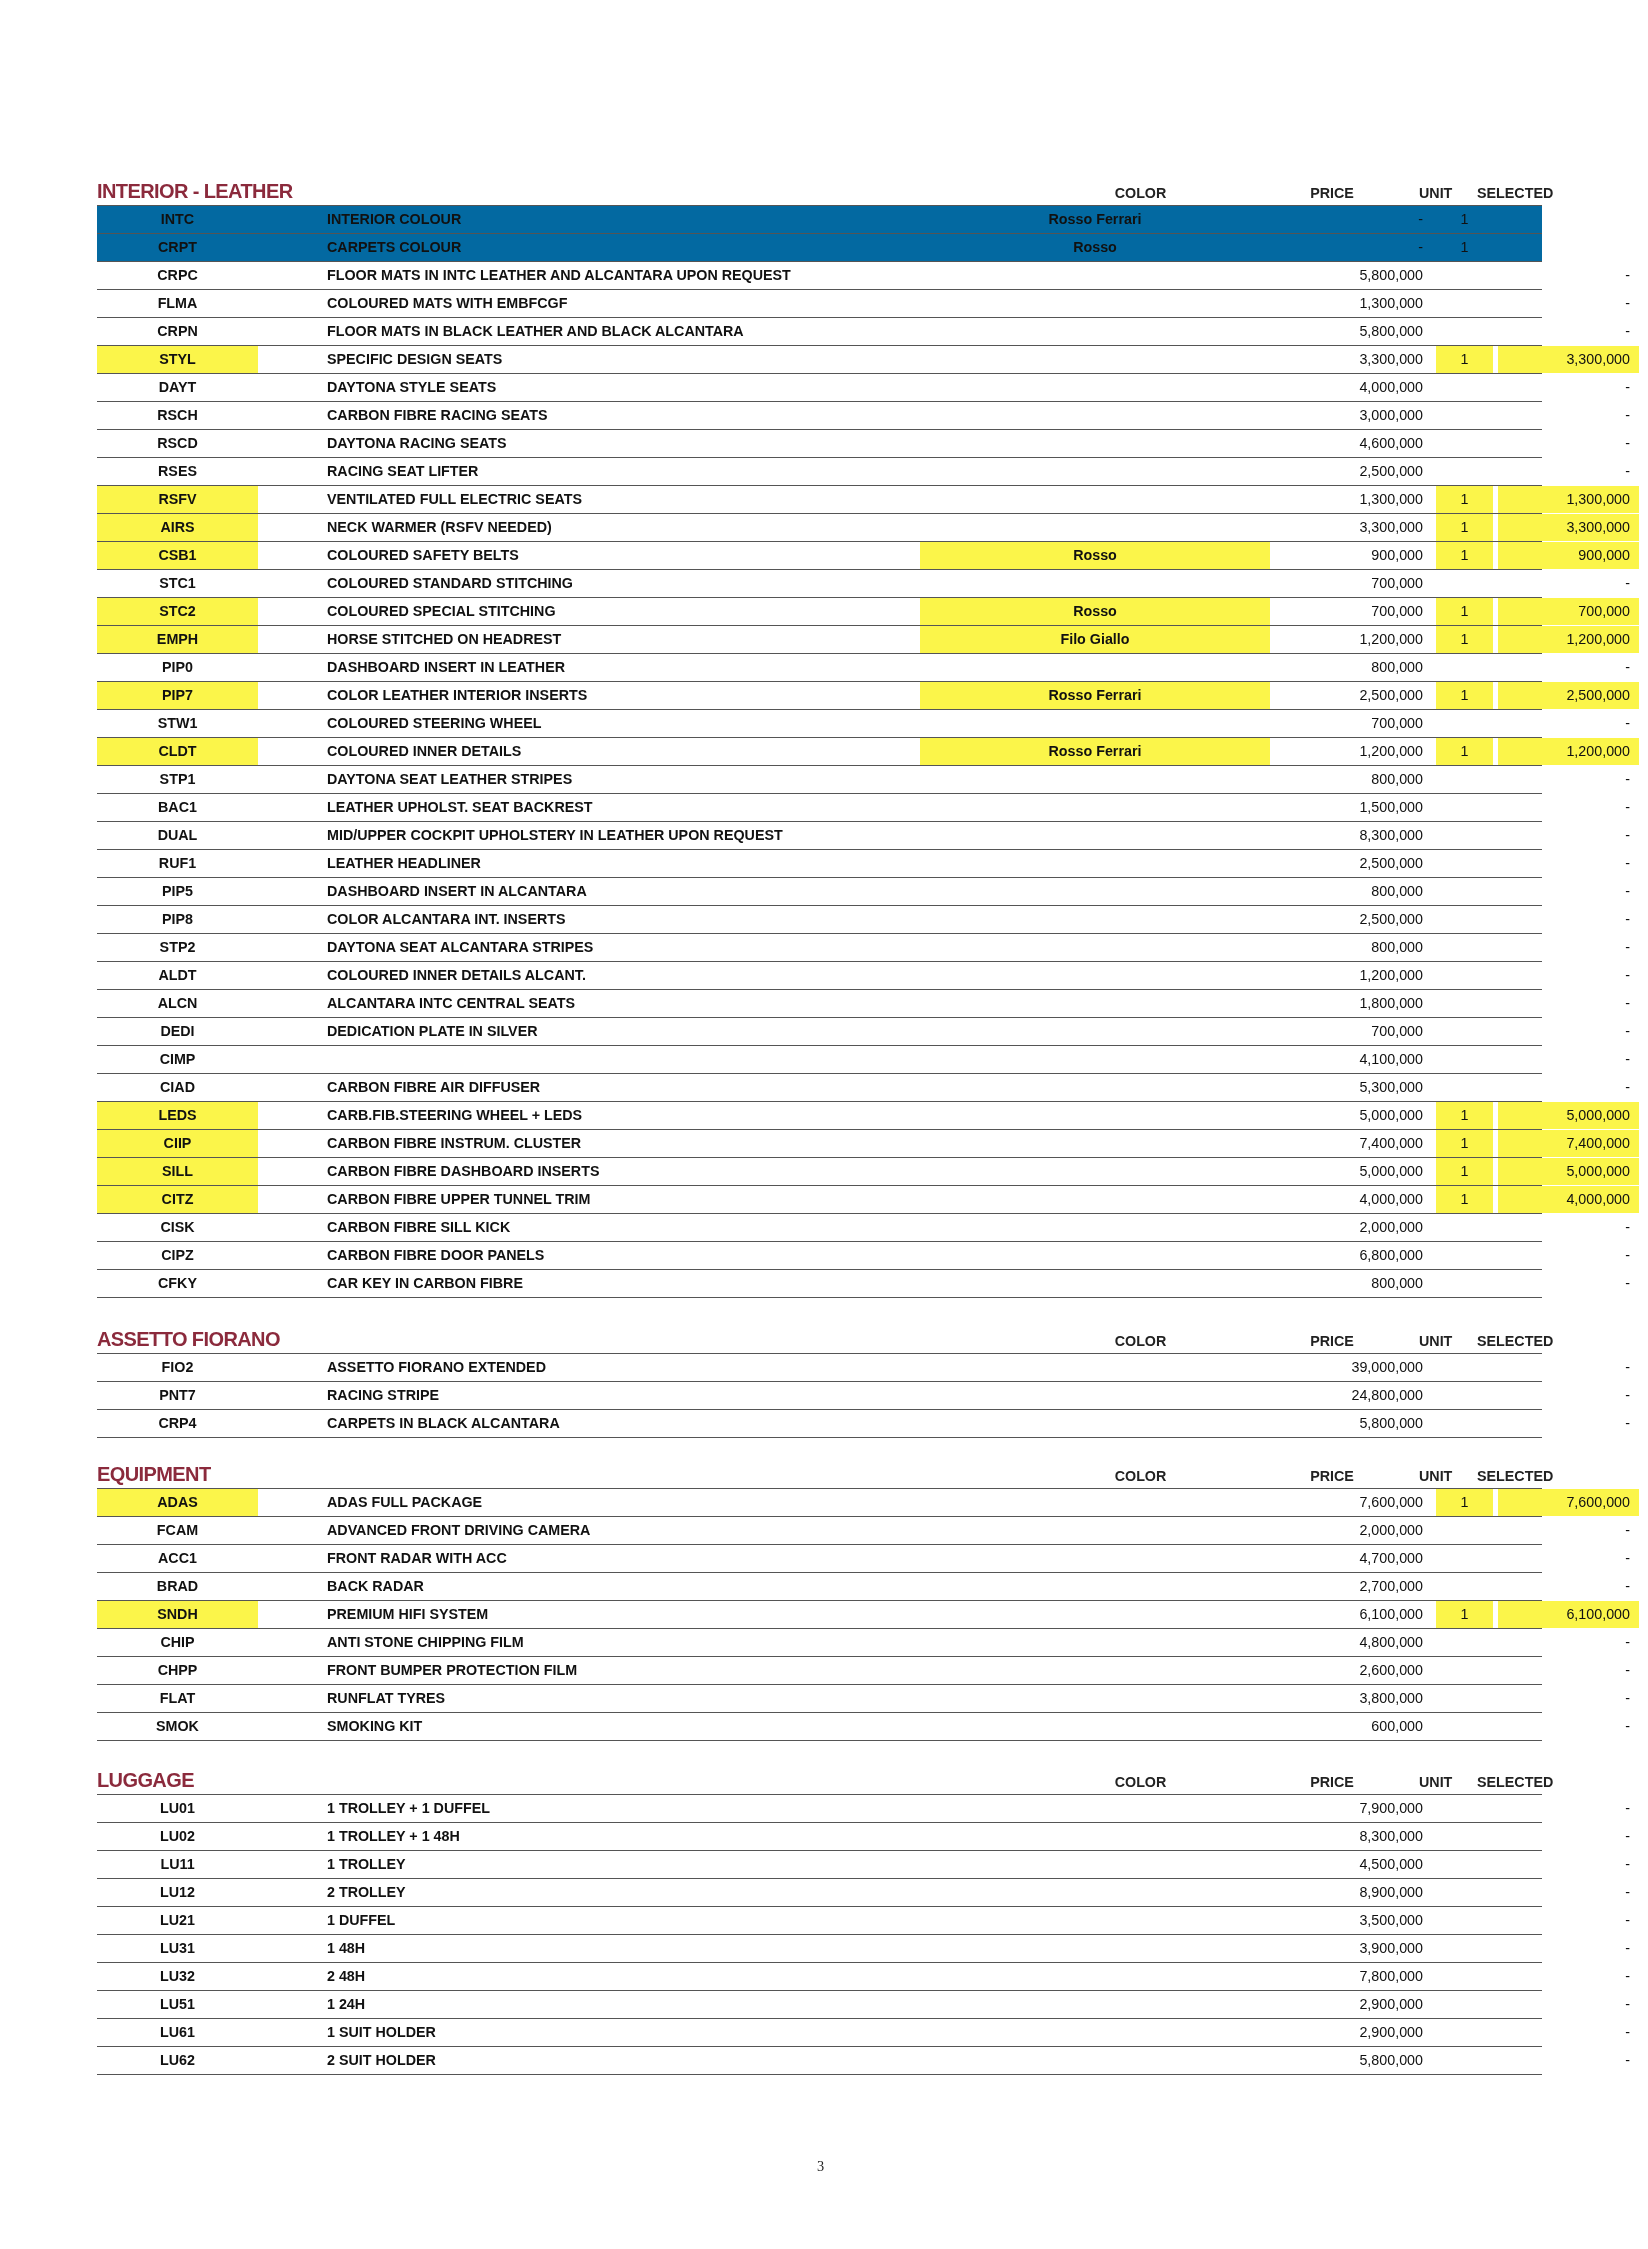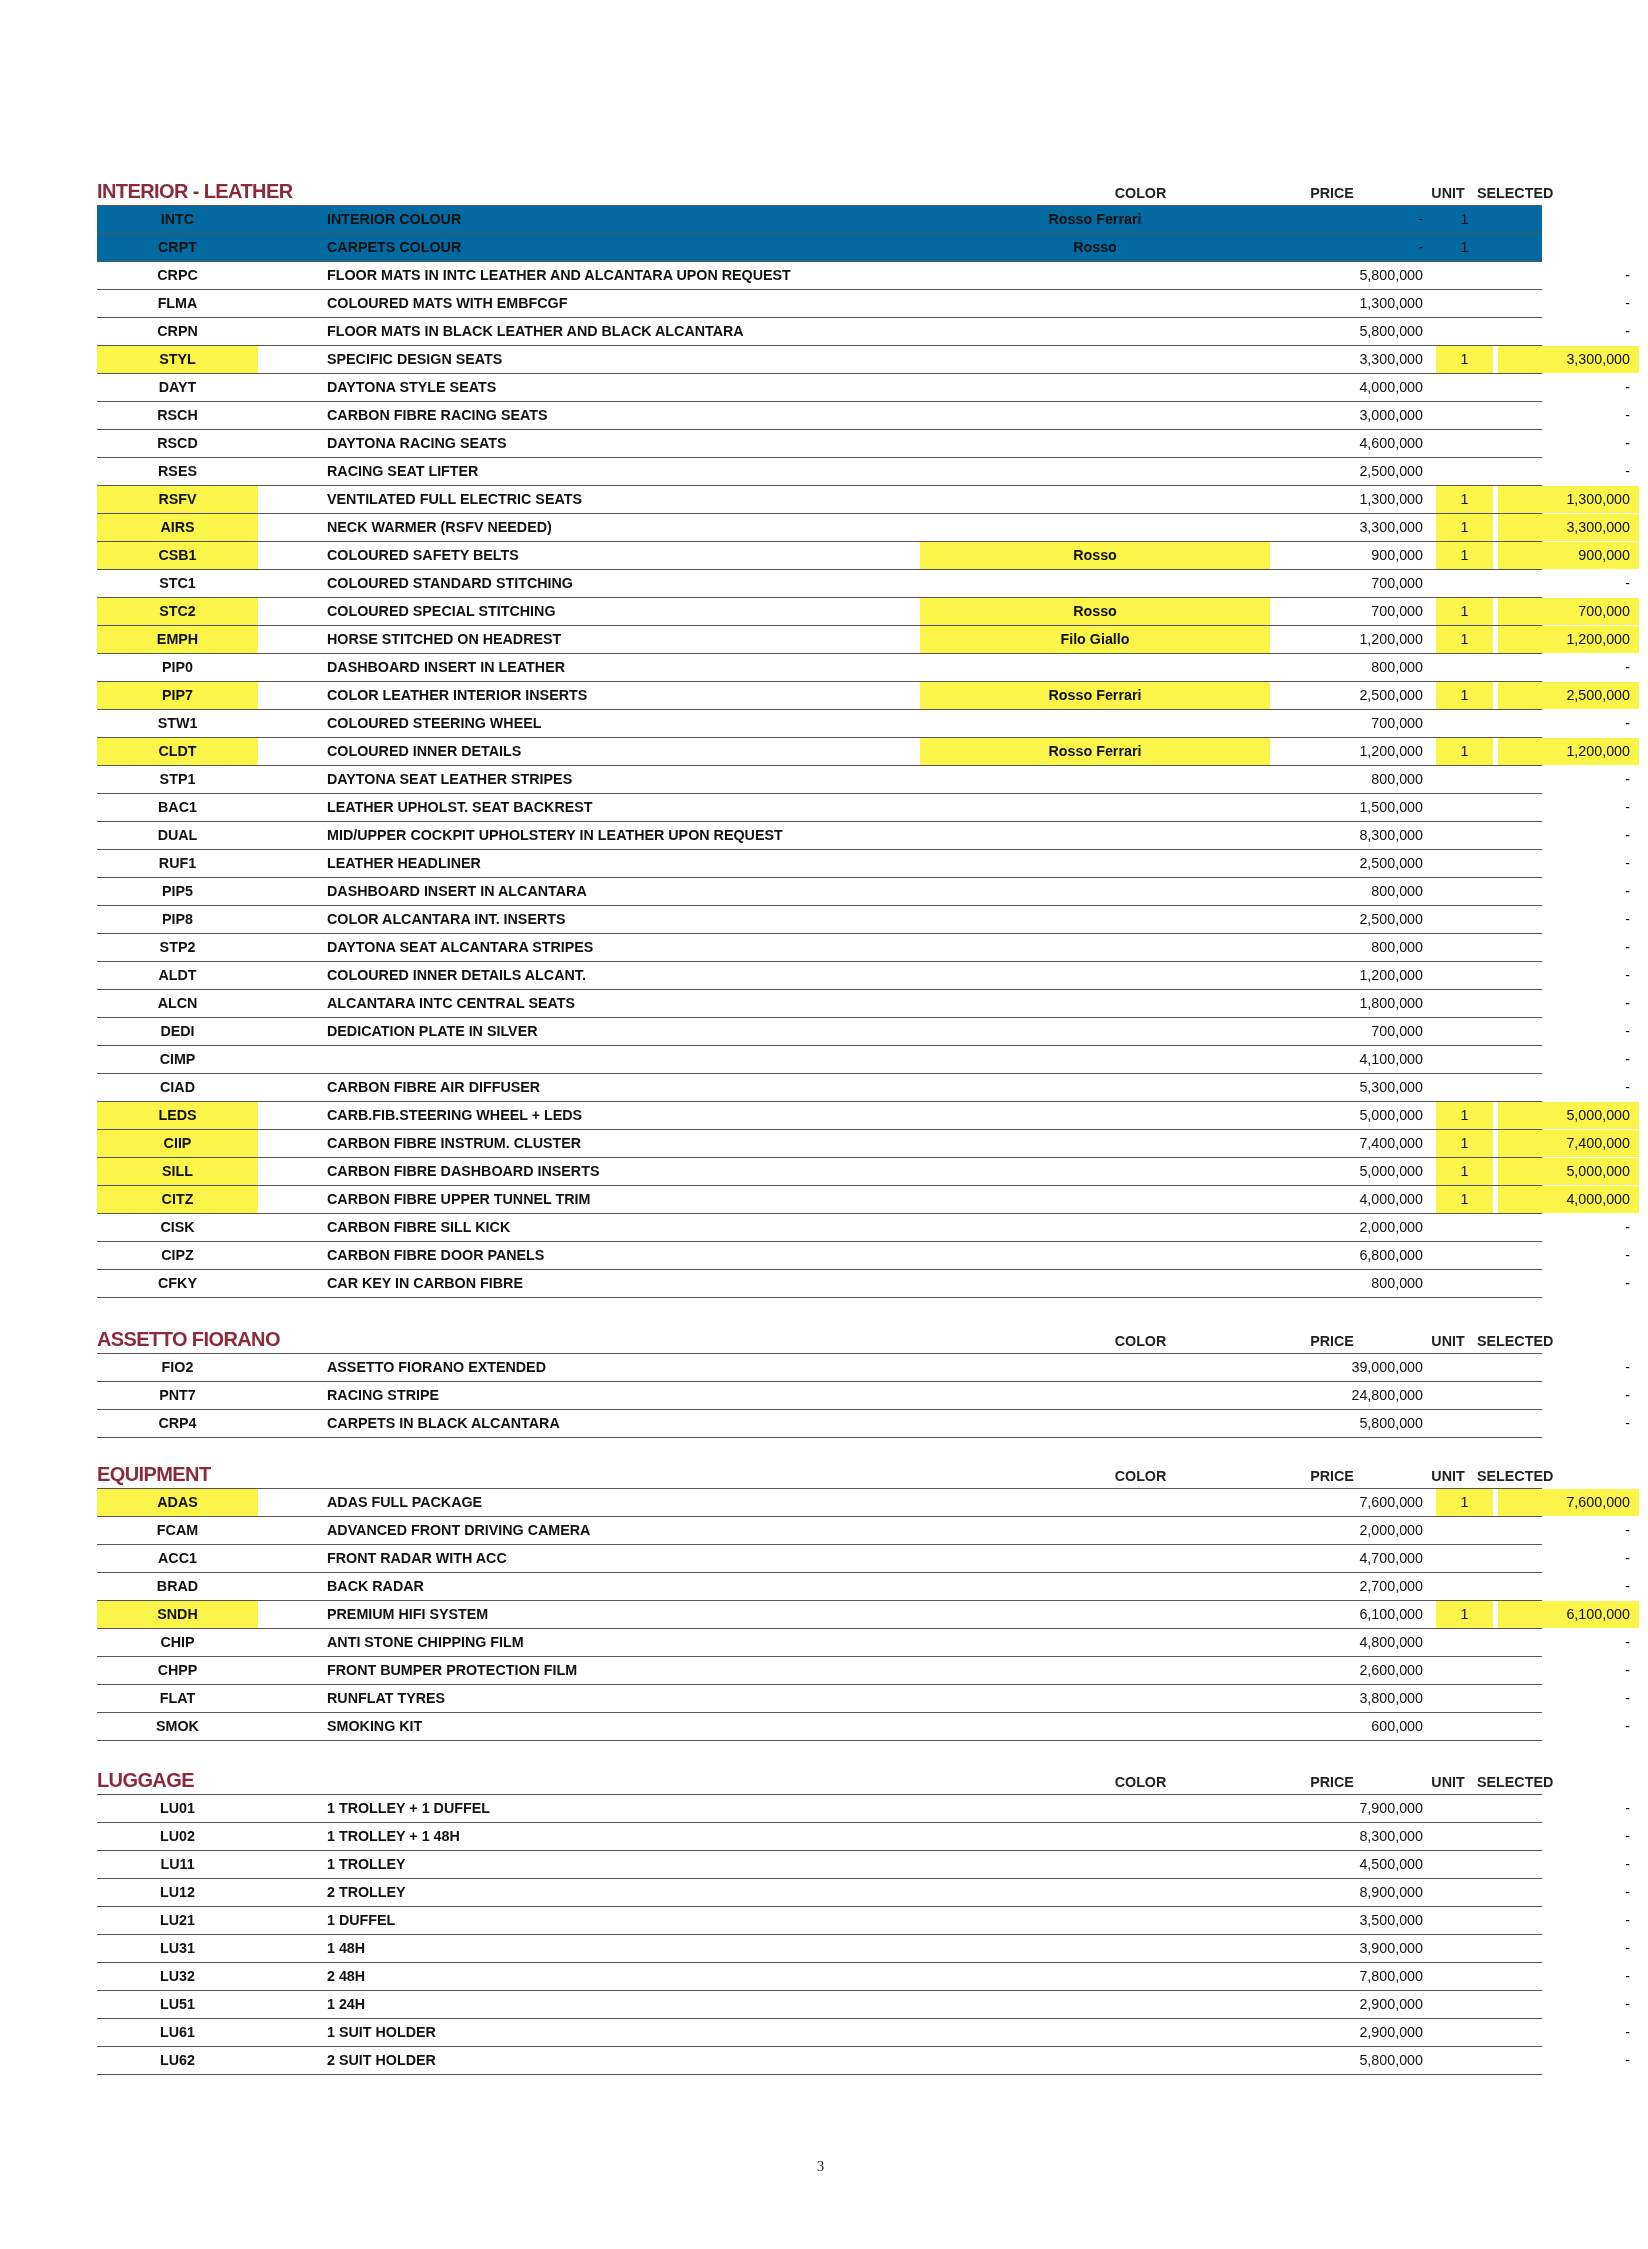--- a/index.html
+++ b/index.html
@@ -3,21 +3,21 @@
 <meta charset="utf-8">
 <style>
   html, body { margin:0; padding:0; background:#ffffff; }
   body { width:1649px; height:2250px; position:relative; font-family:"Liberation Sans", sans-serif; color:#111; }
   .section { position:absolute; left:97px; width:1445px; }
   .sec-head { position:relative; height:28.5px; }
   .sec-title { position:absolute; left:0; bottom:1.3px; font-size:20px; font-weight:bold; color:#8b2a3c; letter-spacing:-0.6px; }
   .col-h { position:absolute; bottom:3.9px; font-size:14.3px; font-weight:bold; color:#222; }
   .h-color { left:914px; width:259px; text-align:center; }
   .h-price { left:1141px; width:188px; text-align:center; padding-right:0; }
-  .h-unit { left:1322px; width:58px; text-align:center; }
+  .h-unit { left:1322px; width:58px; }
   .h-sel { left:1380px; width:65px; text-align:center; white-space:nowrap; }
   .row { position:relative; height:27px; border-top:1.3px solid #555; font-size:14.3px; font-weight:bold; }
   .rows { border-bottom:1.3px solid #555; }
   .cell { position:absolute; top:0; height:100%; display:flex; align-items:center; }
   .c-code { left:0; width:161px; justify-content:center; }
   .c-desc { left:230px; width:680px; }
   .c-color { left:823px; width:350px; justify-content:center; font-weight:bold; }
   .c-price { left:1173px; width:162px; justify-content:flex-end; padding-right:9px; box-sizing:border-box; font-weight:normal; }
   .c-unit { left:1339px; width:57px; justify-content:center; font-weight:normal; }
   .c-sel { left:1401px; width:141px; justify-content:flex-end; padding-right:9px; box-sizing:border-box; font-weight:normal; }

